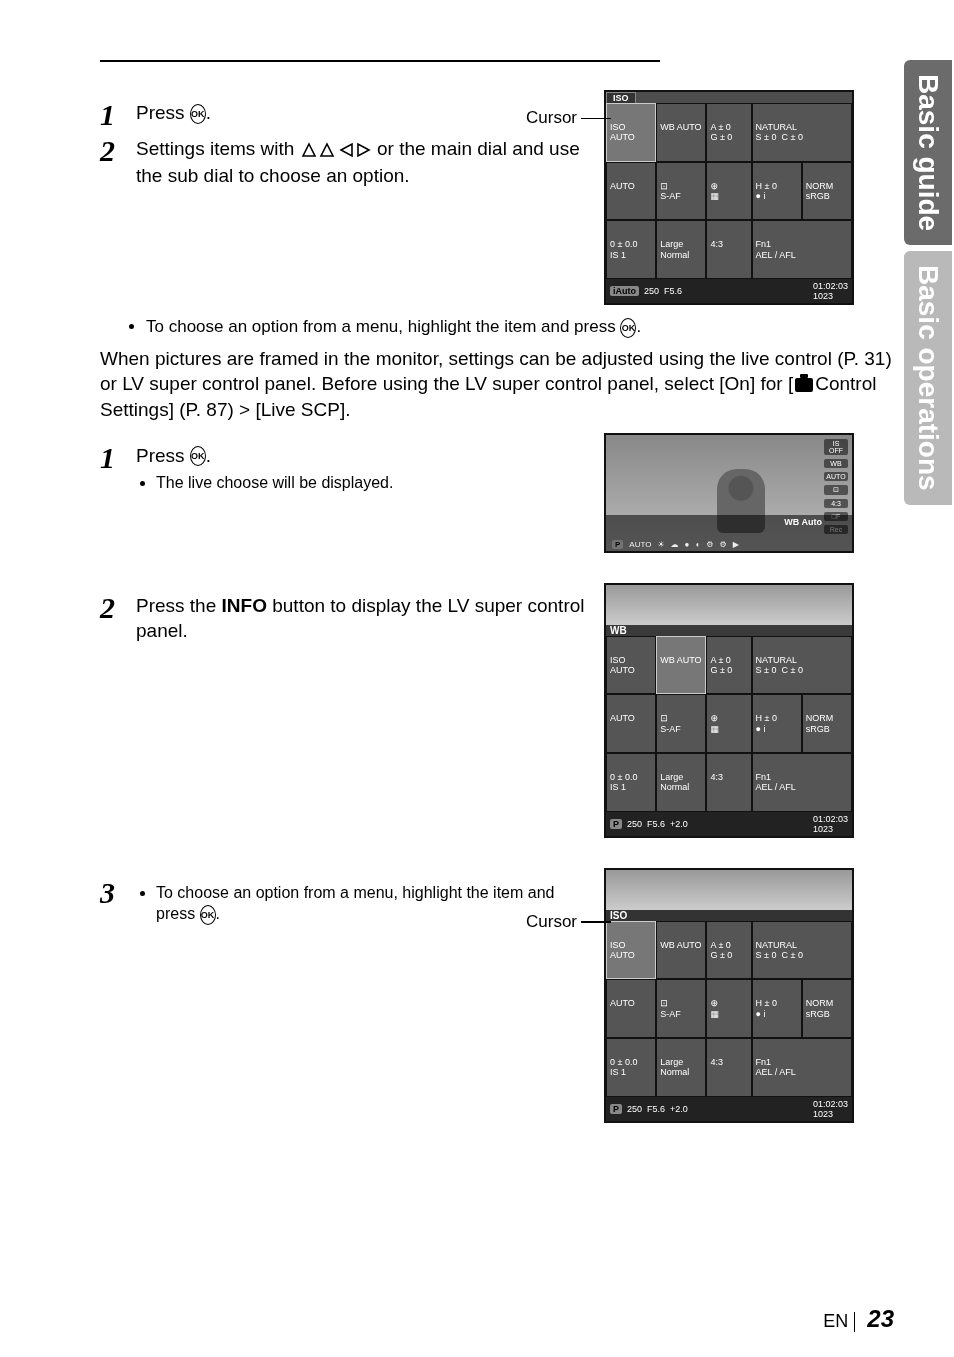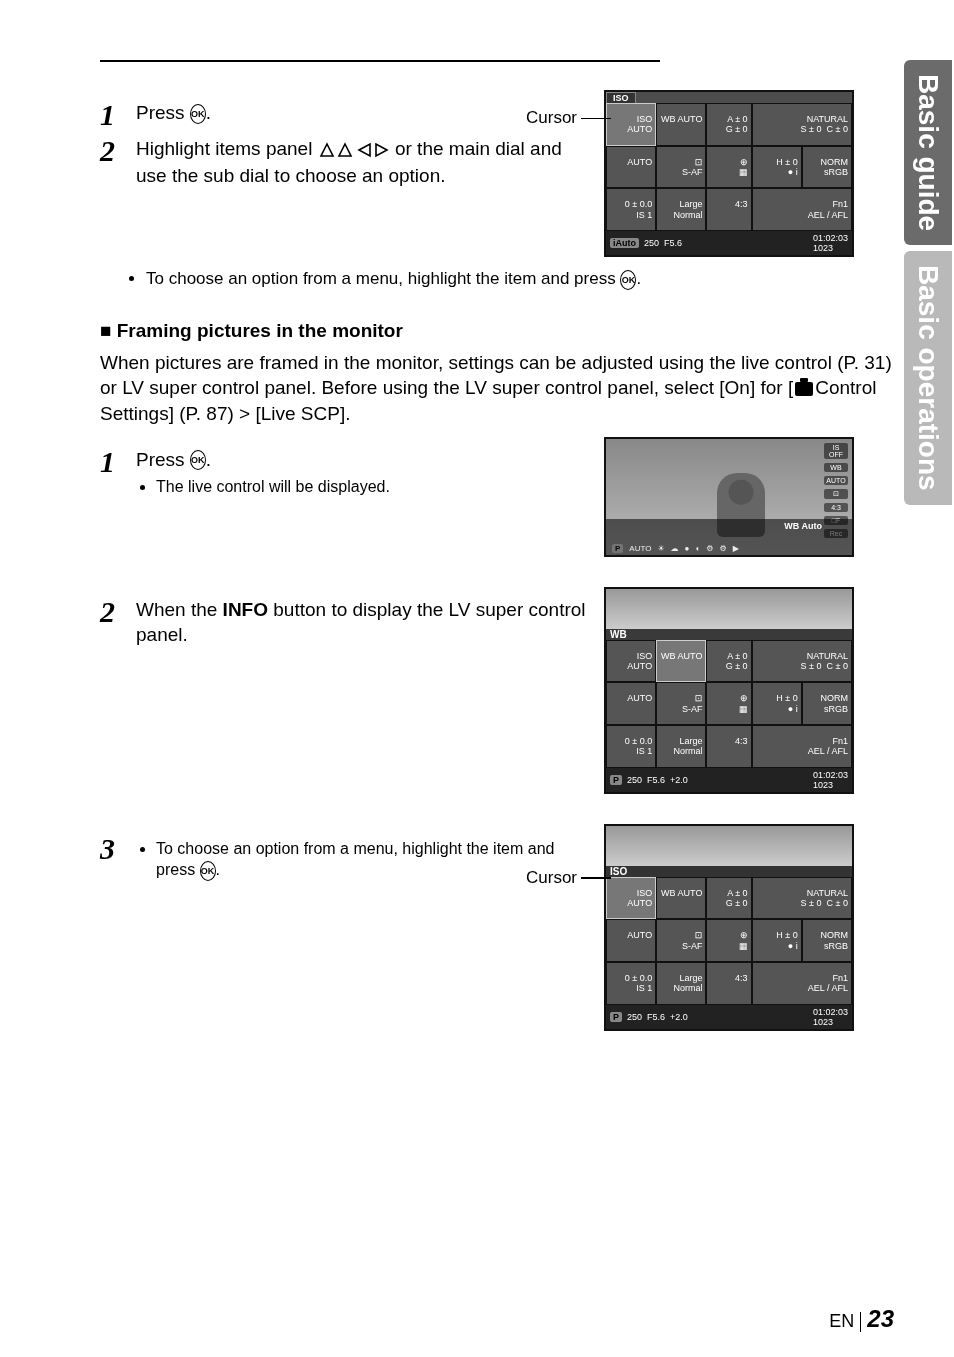--- a/index.html
+++ b/index.html
@@ -27,38 +27,38 @@
   .cam-icon::before { content:""; position:absolute; top:-4px; left:5px; width:8px; height:4px; background:#000; border-radius:1px; }
   .row { display: flex; align-items: flex-start; gap: 18px; margin-top: 10px; }
   .row .left { flex: 1; }
   .row .right { flex: none; width: 290px; }
   .lcd-block { position: relative; }
   .cursor-label { position:absolute; left:-78px; top:18px; font-size:17px; }
   .cursor-label .line { display:inline-block; width:30px; height:1.5px; background:#000; vertical-align:middle; margin-left:4px; }
   .lcd { background:#4d4d4d; width:250px; border:2px solid #111; font-size:9px; color:#fff; }
   .lcd .title-tab { background:#333; display:inline-block; padding:0 6px; font-size:9px; font-weight:bold; border:1px solid #888; border-bottom:none; }
   .lcd .grid { display:grid; grid-template-columns: 1fr 1fr 0.9fr 1fr 1fr; }
-  .lcd .cell { border:1px solid #111; padding:10px 3px; text-align:right; background:#555; line-height:1.15; }
+  .lcd .cell { border:1px solid #111; padding:18px 3px; text-align:left; background:#555; line-height:1.15; }
   .lcd .cell.hi { background:#777; border:1px solid #ccc; }
   .lcd .cell.long { grid-column: span 2; }
   .lcd .btm { background:#222; padding:2px 4px; display:flex; justify-content:space-between; align-items:center; font-size:9px; }
   .lcd .btm .mode { background:#888; color:#000; border-radius:2px; padding:0 3px; font-weight:bold; }
   .photo { width:250px; height:120px; background:linear-gradient(#888,#bbb); border:2px solid #111; position:relative; }
   .photo .girl { position:absolute; bottom:18px; left:45%; width:48px; height:64px; background:radial-gradient(circle at 50% 30%, #555 0 12px, transparent 13px), linear-gradient(#666,#666); border-radius:20px 20px 6px 6px; }
   .photo .bar { position:absolute; left:0; right:0; bottom:0; height:36px; background:rgba(0,0,0,0.55); color:#fff; font-size:8px; }
   .photo .bar .title-r { position:absolute; top:2px; right:30px; font-weight:bold; font-size:9px; }
   .photo .bar .iconrow { position:absolute; bottom:2px; left:6px; right:6px; display:flex; gap:6px; align-items:center; font-size:8px; }
   .photo .bar .iconrow span { opacity:0.9 }
   .photo .side-icons { position:absolute; top:4px; right:4px; display:flex; flex-direction:column; gap:4px; }
   .photo .side-icons span { background:rgba(0,0,0,0.5); color:#fff; font-size:7px; padding:1px 2px; border-radius:2px; text-align:center; width:24px; }
   .lcd-wrap { border:2px solid #111; width:250px; }
   .lcd-wrap .thin-photo { height:40px; background:linear-gradient(#999,#ccc); }
   .lcd-wrap .panel-label { background:#3a3a3a; color:#fff; font-size:10px; font-weight:bold; padding:0 4px; }
   .footer { position:absolute; bottom:24px; right:60px; font-size:18px; }
-  .footer .pn { font-weight:900; font-style:italic; font-size:24px; margin-left:0; }
+  .footer .pn { font-weight:900; font-style:italic; font-size:24px; margin-left:6px; }
   .footer .bar { display:inline-block; width:1px; height:20px; background:#000; vertical-align:middle; margin:0 6px; }
 </style>
 </head>
 <body>
 
 <div class="page">
 
   <div class="side-tabs">
     <div class="tab dark">Basic guide</div>
     <div class="tab light">Basic operations</div>
@@ -71,21 +71,21 @@
     <ol class="steps left">
       <li>
         <span class="n">1</span>
         <span class="txt">
           <span>Press </span><span class="ok-btn">OK</span><span>.</span>
         </span>
       </li>
       <li>
         <span class="n">2</span>
         <span class="txt">
-          <span>Highlight items panel </span>
+          <span>Settings items with </span>
           <span class="arrow-keys">
             <svg width="72" height="18">
                 <g fill="none" stroke="#000" stroke-width="1.6">
               <path d="M9 2 L15 14 L3 14 Z"></path>
                   <path d="M27 14 L33 2 L21 2 Z" transform="translate(0,0) scale(1,-1) translate(0,-16)"></path>
               <path d="M41 8 L52 2 L52 14 Z"></path>
                   <path d="M58 8 L69 2 L69 14 Z" transform="translate(127,0) scale(-1,1)"></path>
             </g>
               </svg>
           </span>
@@ -150,36 +150,32 @@
           </div>
         </div>
       </div>
     </div>
   </div>
 
   <ul class="note-bullet">
     <li><span>To choose an option from a menu, highlight the item and press </span><span class="ok-btn">OK</span><span>.</span></li>
   </ul>
 
-  <h2 class="sec">
-    <span>■</span>
-    <span>Framing pictures in the monitor</span>
-  </h2>
   <p class="body">
     <span>When pictures are framed in the monitor, settings can be adjusted using the live control (P. 31) or LV super control panel. Before using the LV super control panel, select [On] for [</span><span class="cam-icon"></span><span>Control Settings] (P. 87) &gt; [Live SCP].</span>
   </p>
 
   <div class="row" style="align-items:flex-start">
     <ol class="steps left">
       <li>
         <span class="n">1</span>
         <span class="txt">
           <span><span>Press </span><span class="ok-btn">OK</span><span>.</span></span>
           <ul>
-              <li>The live control will be displayed.</li>
+              <li>The live choose will be displayed.</li>
             </ul>
         </span>
       </li>
     </ol>
     <div class="right">
       <div class="photo">
         <div class="girl"></div>
         <div class="side-icons">
           <span>IS OFF</span>
           <span>WB</span>
@@ -205,21 +201,21 @@
         </div>
       </div>
     </div>
   </div>
 
   <div class="row" style="margin-top:30px">
     <ol class="steps left">
       <li>
         <span class="n">2</span>
         <span class="txt">
-          <span>When the </span><span class="info-strong">INFO</span><span> button to display the LV super control panel.</span>
+          <span>Press the </span><span class="info-strong">INFO</span><span> button to display the LV super control panel.</span>
         </span>
       </li>
     </ol>
     <div class="right">
       <div class="lcd-wrap">
         <div class="thin-photo"></div>
         <div class="panel-label">WB</div>
         <div class="lcd" style="border:none;width:auto">
           <div class="grid">
             <div class="cell">ISO

